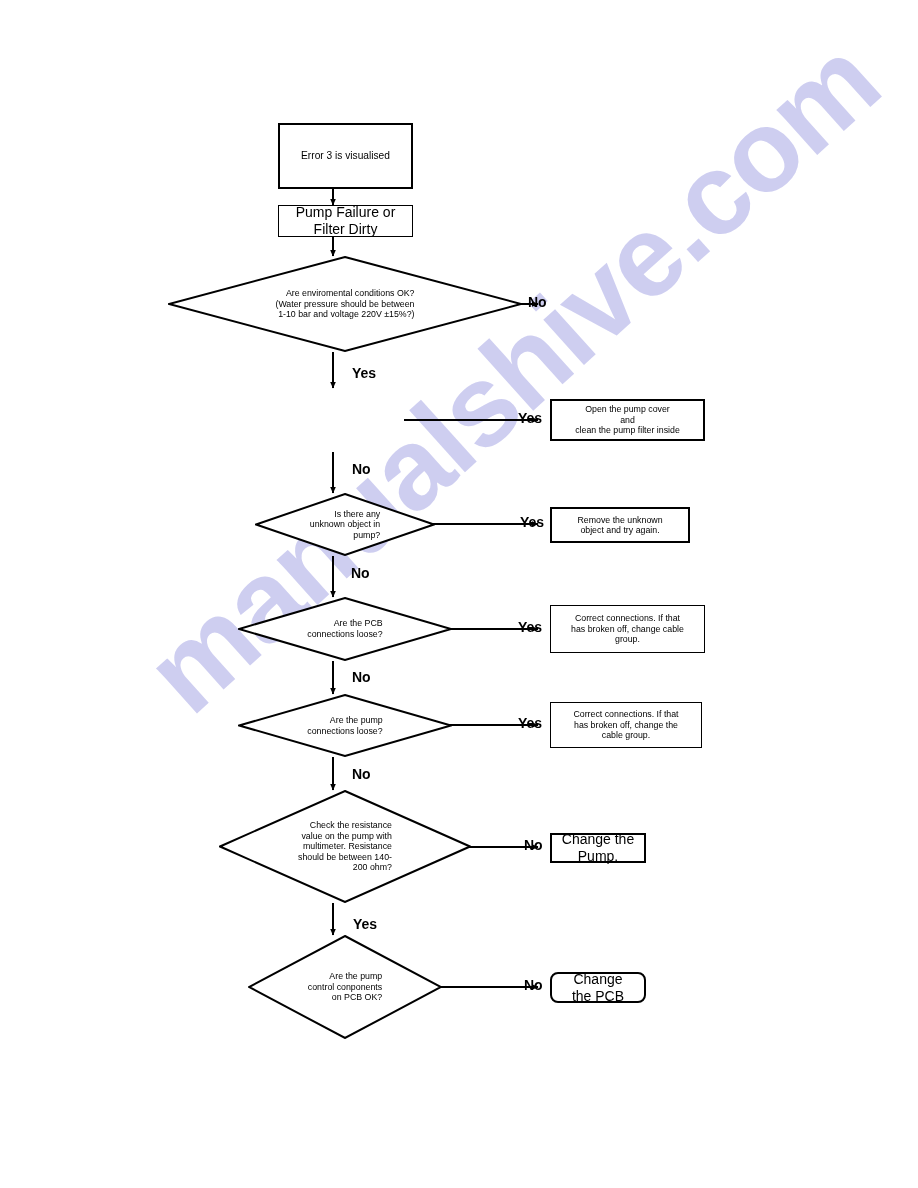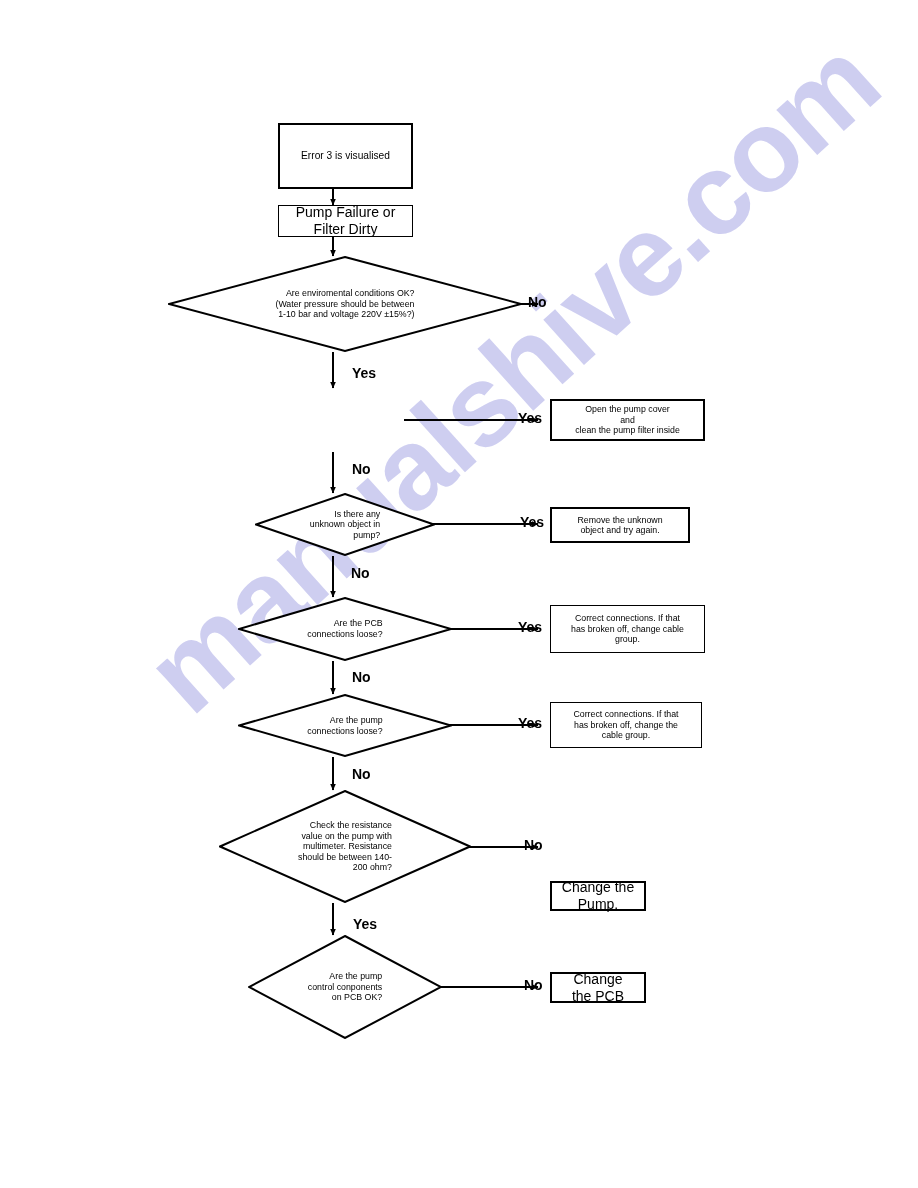--- a/index.html
+++ b/index.html
@@ -260,36 +260,36 @@
         <polygon points="126,1 251,56.5 126,112 1,56.5" fill="#ffffff" stroke="#000000" stroke-width="2"></polygon>
       </svg>
       <div class="diamond-label f85">Check the resistance
 value on the pump with
 multimeter. Resistance
 should be between 140-
 200 ohm?</div>
     </div>
     <div class="edge-label f9" style="left:512px; top:837px;">No</div>
 
-    <div class="node-box thick f9" style="left:538px; top:833px; width:96px; height:30px;margin-top:48px;">
+    <div class="node-box thick f9" style="left:538px; top:833px; width:96px; height:30px;">
       <span class="box-label">Change the
 Pump.</span>
     </div>
 
     <div class="edge-label f9" style="left:341px; top:916px;">Yes</div>
 
     <div class="node-diamond" style="left:236px; top:935px; width:194px; height:104px;">
       <svg width="194" height="104" viewBox="0 0 194 104" xmlns="http://www.w3.org/2000/svg">
         <polygon points="97,1 193,52 97,103 1,52" fill="#ffffff" stroke="#000000" stroke-width="2"></polygon>
       </svg>
       <div class="diamond-label f85">Are the pump
 control conponents
 on PCB OK?</div>
     </div>
     <div class="edge-label f9" style="left:512px; top:977px;">No</div>
 
-    <div class="node-box thick f9" style="left:538px; top:972px; width:96px; height:31px;">
+    <div class="node-box thick f9" style="left:538px; top:972px; width:96px; height:31px;border-radius:8px;">
       <span class="box-label">Change
 the PCB</span>
     </div>
 
   </div>
 </div>
 
 </body></html>

